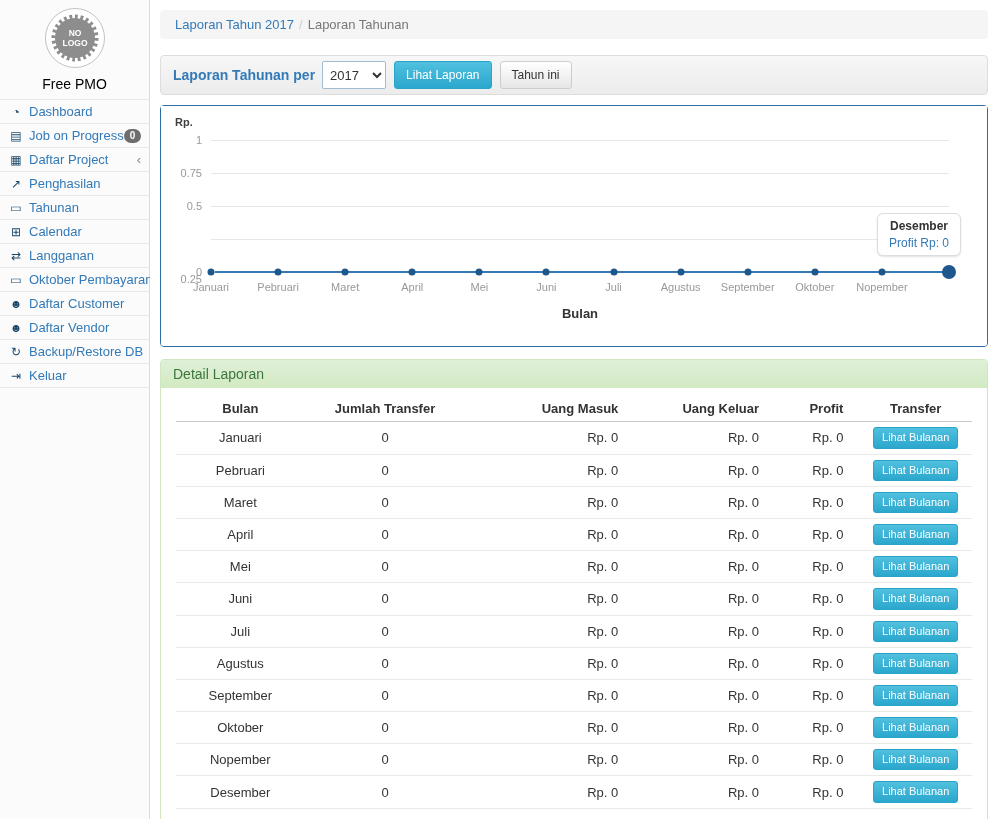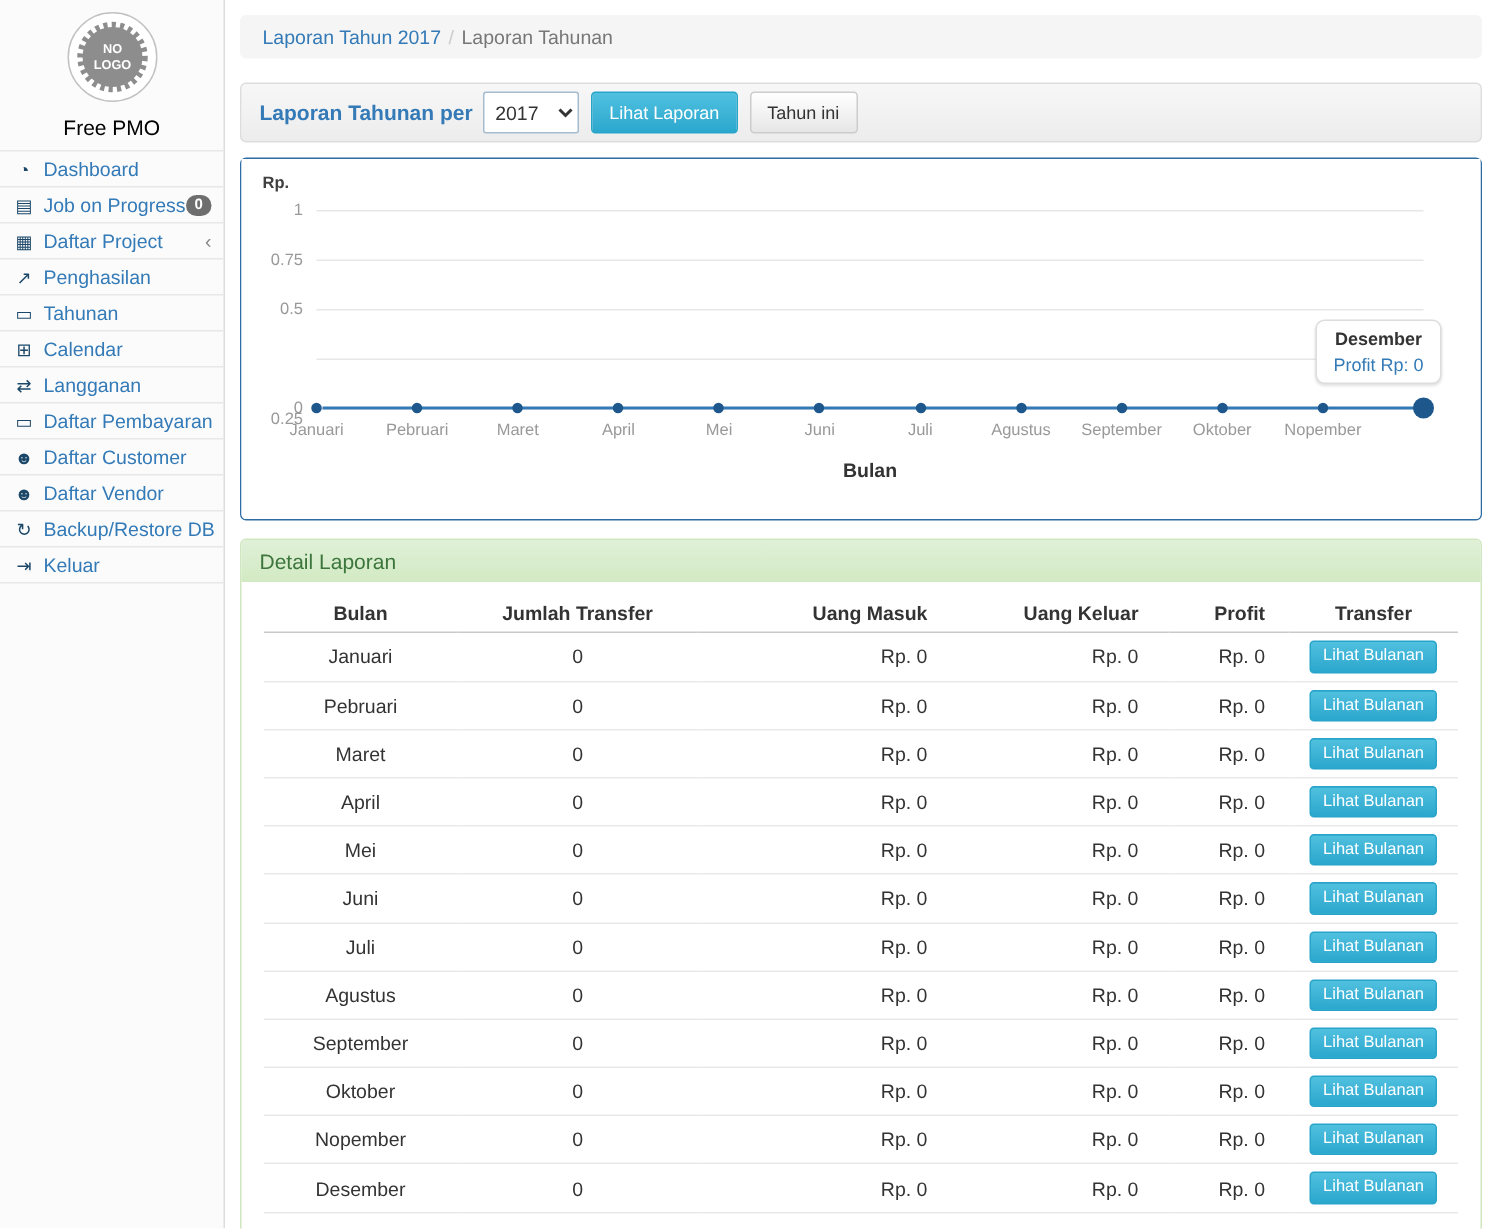--- a/index.html
+++ b/index.html
@@ -127,21 +127,21 @@
         <div class="menu-item">
           <span class="menu-icon">⊞</span>
           <span class="menu-label">Calendar</span>
         </div>
         <div class="menu-item">
           <span class="menu-icon">⇄</span>
           <span class="menu-label">Langganan</span>
         </div>
         <div class="menu-item">
           <span class="menu-icon">▭</span>
-          <span class="menu-label">Daftar Pembayaran</span>
+          <span class="menu-label">Oktober Pembayaran</span>
         </div>
         <div class="menu-item">
           <span class="menu-icon">☻</span>
           <span class="menu-label">Daftar Customer</span>
         </div>
         <div class="menu-item">
           <span class="menu-icon">☻</span>
           <span class="menu-label">Daftar Vendor</span>
         </div>
         <div class="menu-item">

